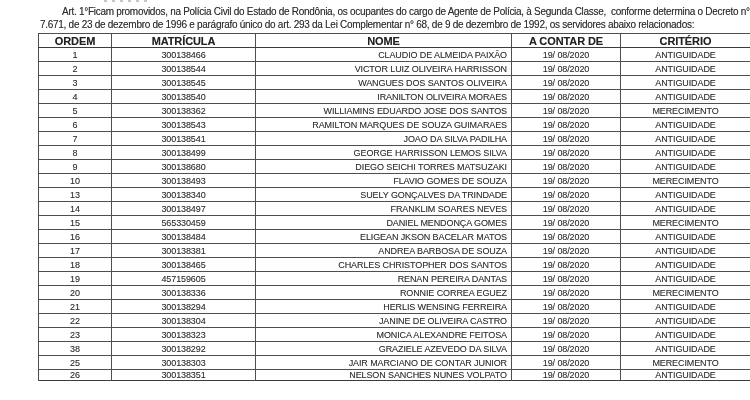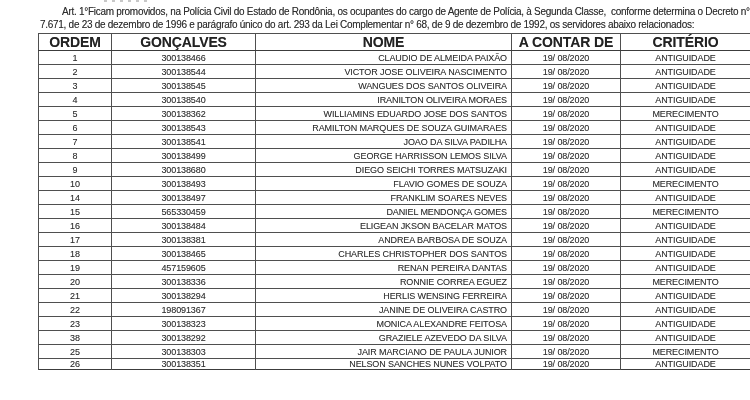--- a/index.html
+++ b/index.html
@@ -66,21 +66,21 @@
     white-space: nowrap;
     text-align: center;
     vertical-align: middle;
     font-size: 9px;
     letter-spacing: -0.1px;
     color: #333333;
     text-shadow: 0 0 0.4px rgba(40,40,40,0.4);
   }
   table.roster { border: 1.5px solid #3c3c3c; }
   table.roster th {
-    font-size: 14px;
+    font-size: 11px;
     font-weight: bold;
     color: #222222;
     border-bottom: 1.5px solid #3c3c3c;
   }
   table.roster td.nome-cell {
     text-align: right;
     padding-left: 6px;
   }
   
   table.roster tr.partial td {
@@ -106,38 +106,38 @@
     <colgroup>
       <col class="c-ordem">
       <col class="c-matricula">
       <col class="c-nome">
       <col class="c-contar">
       <col class="c-criterio">
     </colgroup>
     <thead>
       <tr>
         <th>ORDEM</th>
-        <th>GONÇALVES</th>
+        <th>MATRÍCULA</th>
         <th>NOME</th>
         <th>A CONTAR DE</th>
         <th>CRITÉRIO</th>
       </tr>
     </thead>
     <tbody>
         <tr>
       <td>1</td>
       <td>300138466</td>
       <td class="nome-cell">CLAUDIO DE ALMEIDA PAIXÃO</td>
       <td>19/ 08/2020</td>
       <td>ANTIGUIDADE</td>
     </tr>
         <tr>
       <td>2</td>
       <td>300138544</td>
-      <td class="nome-cell">VICTOR JOSE OLIVEIRA NASCIMENTO</td>
+      <td class="nome-cell">VICTOR LUIZ OLIVEIRA HARRISSON</td>
       <td>19/ 08/2020</td>
       <td>ANTIGUIDADE</td>
     </tr>
         <tr>
       <td>3</td>
       <td>300138545</td>
       <td class="nome-cell">WANGUES DOS SANTOS OLIVEIRA</td>
       <td>19/ 08/2020</td>
       <td>ANTIGUIDADE</td>
     </tr>
@@ -184,20 +184,27 @@
       <td>ANTIGUIDADE</td>
     </tr>
         <tr>
       <td>10</td>
       <td>300138493</td>
       <td class="nome-cell">FLAVIO GOMES DE SOUZA</td>
       <td>19/ 08/2020</td>
       <td>MERECIMENTO</td>
     </tr>
         <tr>
+      <td>13</td>
+      <td>300138340</td>
+      <td class="nome-cell">SUELY GONÇALVES DA TRINDADE</td>
+      <td>19/ 08/2020</td>
+      <td>ANTIGUIDADE</td>
+    </tr>
+        <tr>
       <td>14</td>
       <td>300138497</td>
       <td class="nome-cell">FRANKLIM SOARES NEVES</td>
       <td>19/ 08/2020</td>
       <td>ANTIGUIDADE</td>
     </tr>
         <tr>
       <td>15</td>
       <td>565330459</td>
       <td class="nome-cell">DANIEL MENDONÇA GOMES</td>
@@ -241,21 +248,21 @@
     </tr>
         <tr>
       <td>21</td>
       <td>300138294</td>
       <td class="nome-cell">HERLIS WENSING FERREIRA</td>
       <td>19/ 08/2020</td>
       <td>ANTIGUIDADE</td>
     </tr>
         <tr>
       <td>22</td>
-      <td>198091367</td>
+      <td>300138304</td>
       <td class="nome-cell">JANINE DE OLIVEIRA CASTRO</td>
       <td>19/ 08/2020</td>
       <td>ANTIGUIDADE</td>
     </tr>
         <tr>
       <td>23</td>
       <td>300138323</td>
       <td class="nome-cell">MONICA ALEXANDRE FEITOSA</td>
       <td>19/ 08/2020</td>
       <td>ANTIGUIDADE</td>
@@ -263,21 +270,21 @@
         <tr>
       <td>38</td>
       <td>300138292</td>
       <td class="nome-cell">GRAZIELE AZEVEDO DA SILVA</td>
       <td>19/ 08/2020</td>
       <td>ANTIGUIDADE</td>
     </tr>
         <tr>
       <td>25</td>
       <td>300138303</td>
-      <td class="nome-cell">JAIR MARCIANO DE PAULA JUNIOR</td>
+      <td class="nome-cell">JAIR MARCIANO DE CONTAR JUNIOR</td>
       <td>19/ 08/2020</td>
       <td>MERECIMENTO</td>
     </tr>
         <tr class="partial">
       <td>26</td>
       <td>300138351</td>
       <td class="nome-cell">NELSON SANCHES NUNES VOLPATO</td>
       <td>19/ 08/2020</td>
       <td>ANTIGUIDADE</td>
     </tr>

